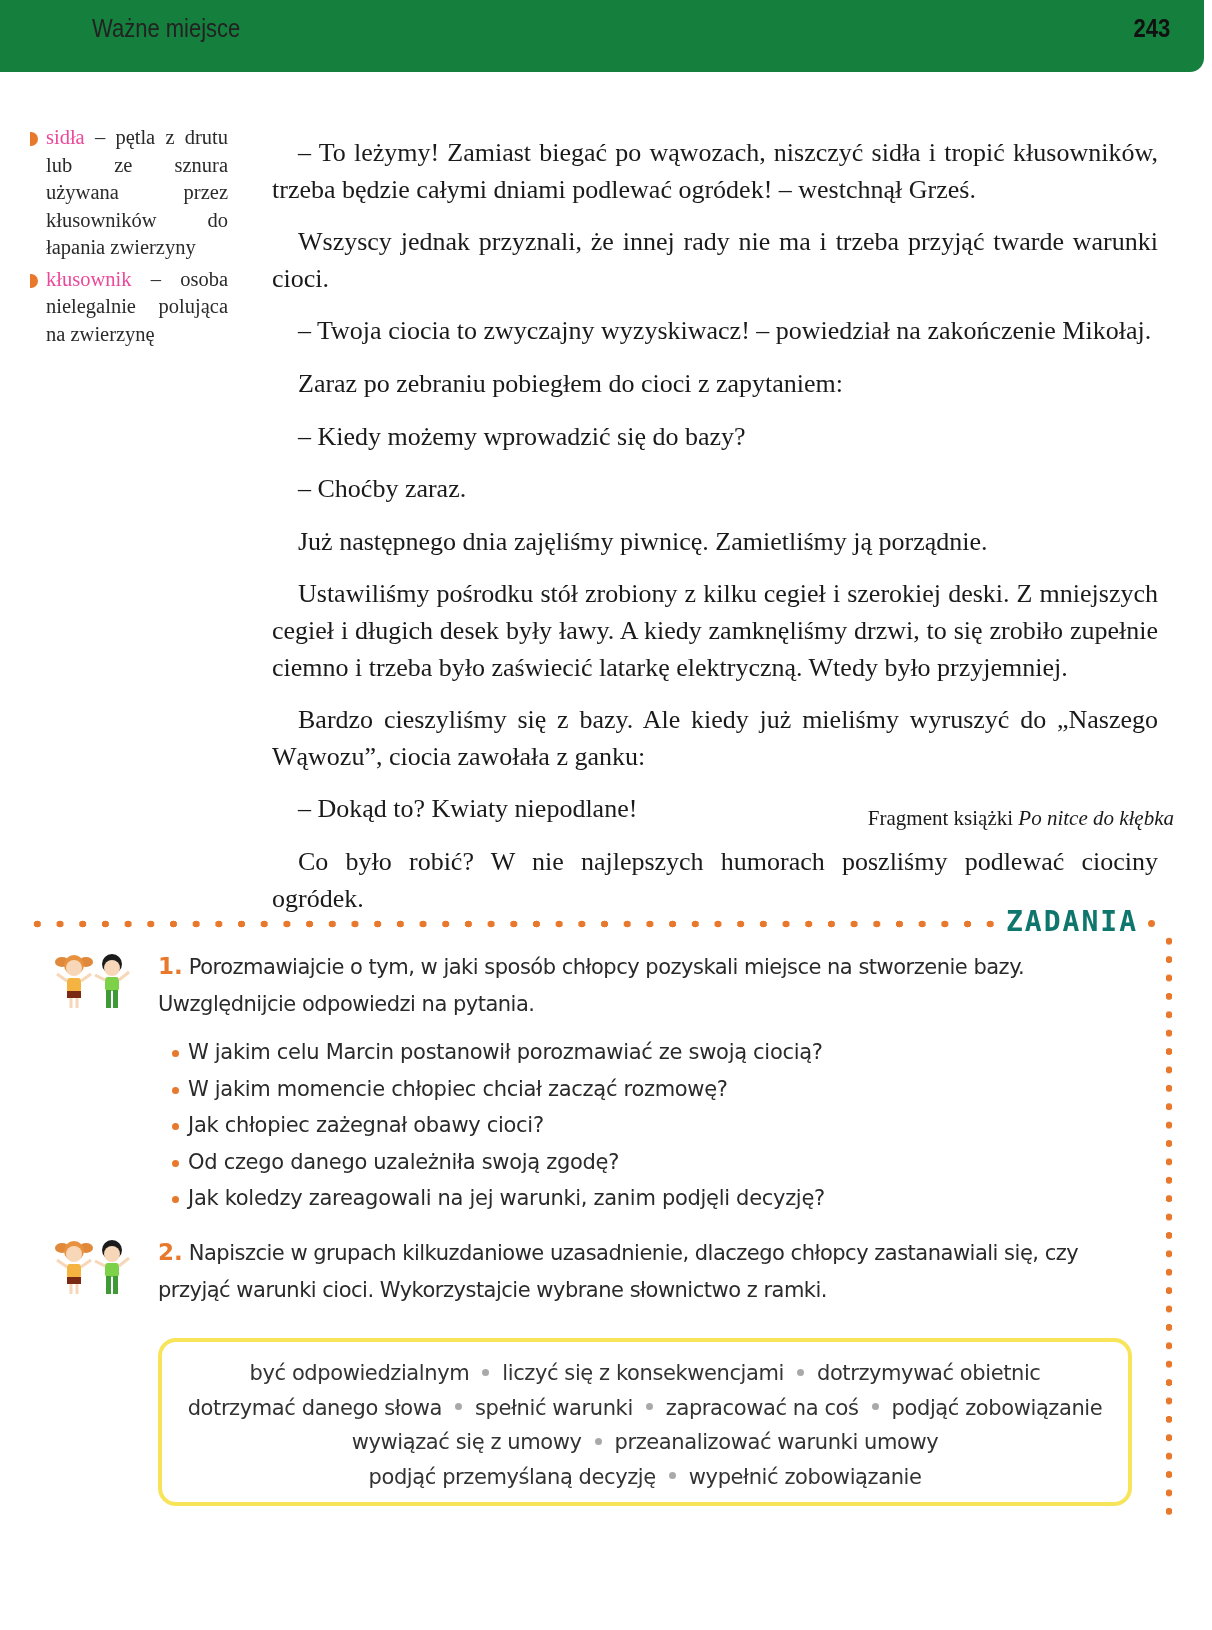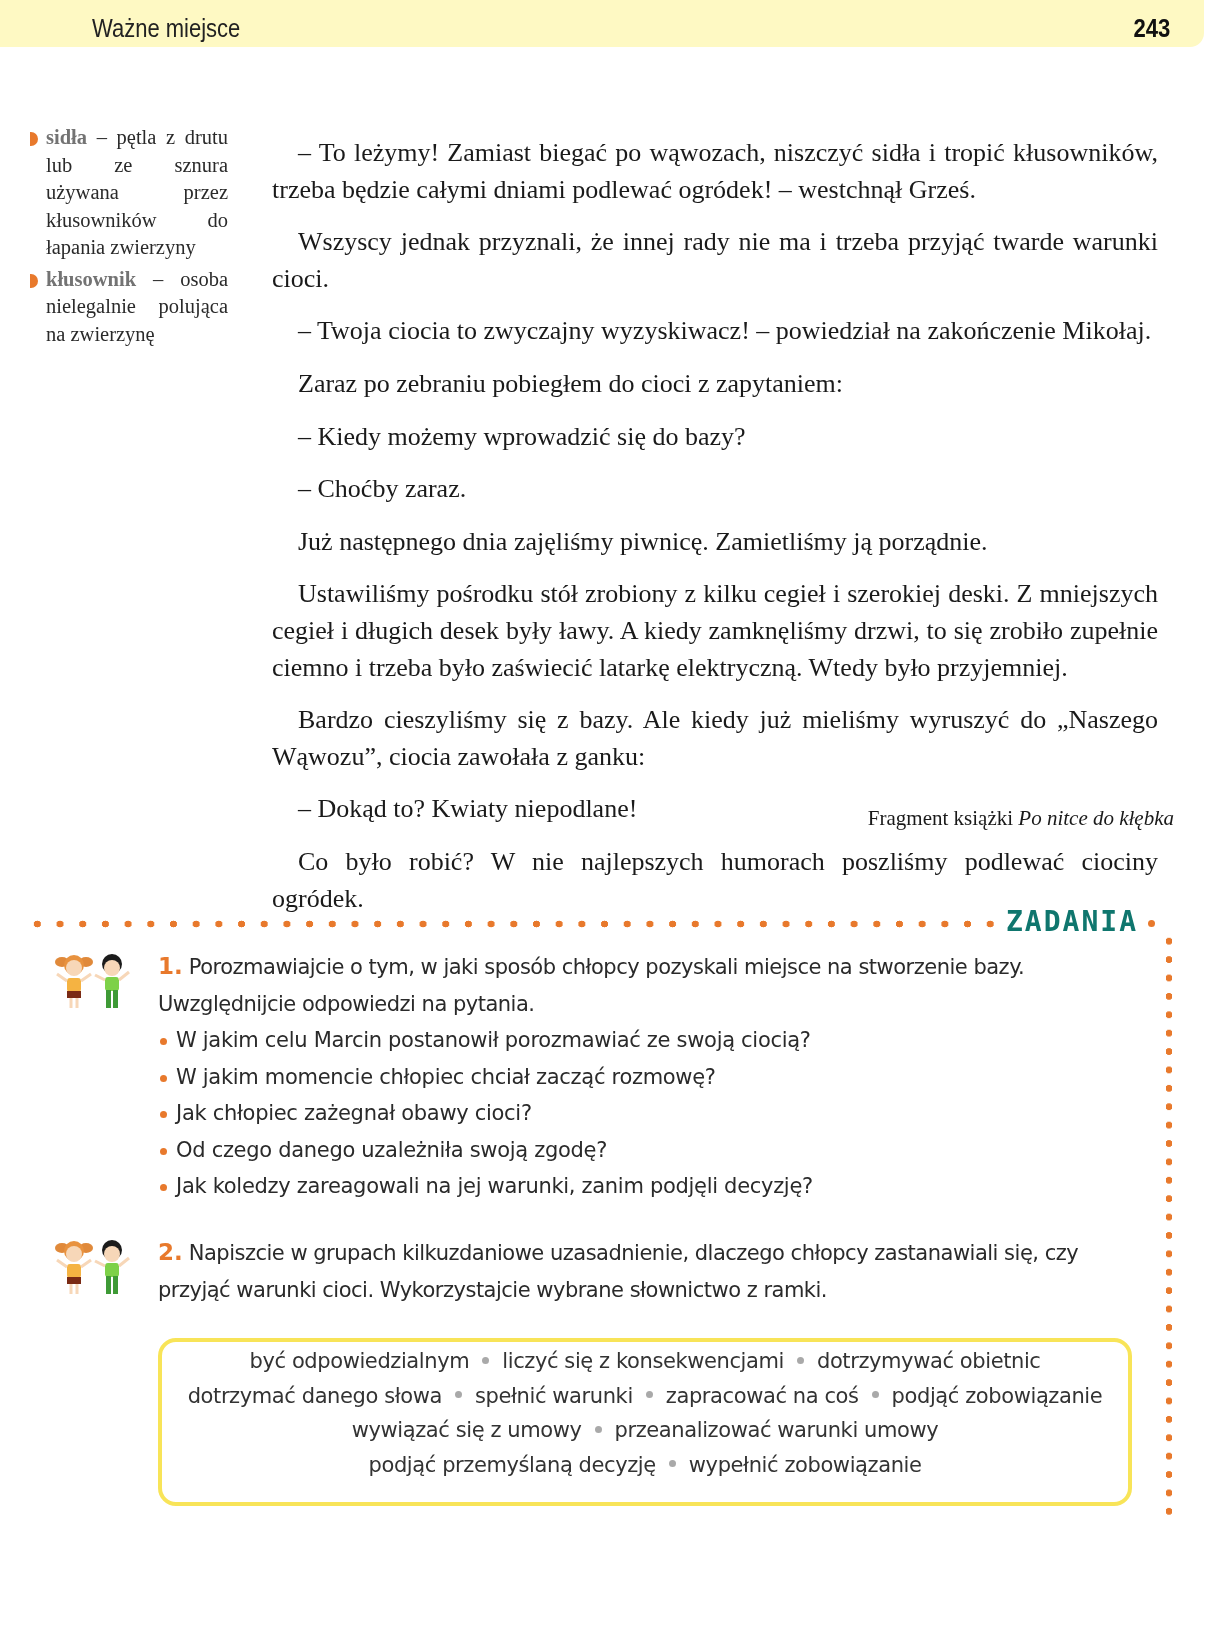--- a/index.html
+++ b/index.html
@@ -1,20 +1,20 @@
 <!DOCTYPE html>
 <html><head>
 <meta charset="utf-8">
 <style>
   html, body { margin: 0; padding: 0; background: #ffffff; }
   body { width: 1212px; height: 1630px; position: relative; overflow: hidden; color: #1f1f1f; }
 
   .header {
-    position: absolute; left: 0; top: 0; width: 1204px; height: 47px;
-    background: #fef9c3; border-bottom-right-radius: 14px;
+    position: absolute; left: 0; top: 0; width: 1204px; height: 72px;
+    background: #15803d; border-bottom-right-radius: 14px;
   }
   .header-title {
     position: absolute; left: 92px; top: 14px;
     font-family: "Liberation Sans Narrow", "Liberation Sans", sans-serif;
     font-size: 25px; color: #222; transform: scaleX(0.88); transform-origin: left center;
   }
   .page-num {
     position: absolute; right: 34px; top: 13px;
     font-family: "Liberation Sans", sans-serif; font-weight: bold;
     font-size: 26px; color: #111; transform: scaleX(0.85); transform-origin: right center;
@@ -22,21 +22,21 @@
 
   .glossary {
     position: absolute; left: 28px; top: 124px; width: 200px;
     font-family: "Liberation Serif", serif; font-size: 20.5px; line-height: 27.5px; color: #2a2a2a;
   }
   .gloss-item { position: relative; padding-left: 18px; margin-bottom: 4px; text-align: justify; }
   .gloss-marker {
     position: absolute; left: 2px; top: 8px; width: 8px; height: 14px;
     background: #e8792c; border-radius: 0 8px 8px 0;
   }
-  .gloss-term { font-weight: bold; color: #737373; }
+  .gloss-term { font-weight: normal; color: #ec4899; }
 
   .story {
     position: absolute; left: 256px; top: 119px; width: 918px;
     font-family: "Liberation Serif", serif; font-size: 26px; line-height: 36.6px; color: #1a1a1a;
   }
   .story p { margin: 16px; text-indent: 26px; text-align: justify; text-align-last: left; }
   .source {
     position: absolute; right: 38px; top: 806px;
     font-family: "Liberation Serif", serif; font-size: 21px; color: #1a1a1a;
   }
@@ -63,31 +63,31 @@
 
   .kids {
     position: absolute; width: 90px; height: 70px;
   }
   .task {
     position: absolute; left: 158px; width: 980px;
     font-family: "DejaVu Sans", sans-serif; font-size: 21px; line-height: 36.5px; color: #2a2a2a;
   }
   .task-num { color: #e8792c; font-weight: bold; font-size: 23px; margin-right: 6px; }
   .task-text { letter-spacing: -0.5px; text-align: right; }
-  .bullets { margin: 0; padding: 0; list-style: none; }
+  .bullets { margin: 12px; padding: 0; list-style: none; }
   .bullets li { position: relative; padding-left: 18px; letter-spacing: -0.3px; }
   .bullets li .b-dot {
     position: absolute; left: 2px; top: 16px; width: 7px; height: 7px; border-radius: 50%; background: #e8792c;
   }
 
   .vocab-box {
     position: absolute; left: 158px; top: 1338px; width: 974px; height: 168px;
     border: 4px solid #f8e458; border-radius: 18px; box-sizing: border-box;
     font-family: "DejaVu Sans", sans-serif; font-size: 21px; color: #333;
-    text-align: center; padding-top: 2px;
+    text-align: center; padding-top: 14px;
   }
   .vocab-line { line-height: 34.5px; letter-spacing: -0.4px; }
   .vocab-sep {
     display: inline-block; width: 7px; height: 7px; border-radius: 50%; background: #a9a9a9;
     margin: 0 13px; vertical-align: middle; position: relative; top: -2px;
   }
 </style>
 </head>
 <body>
 

